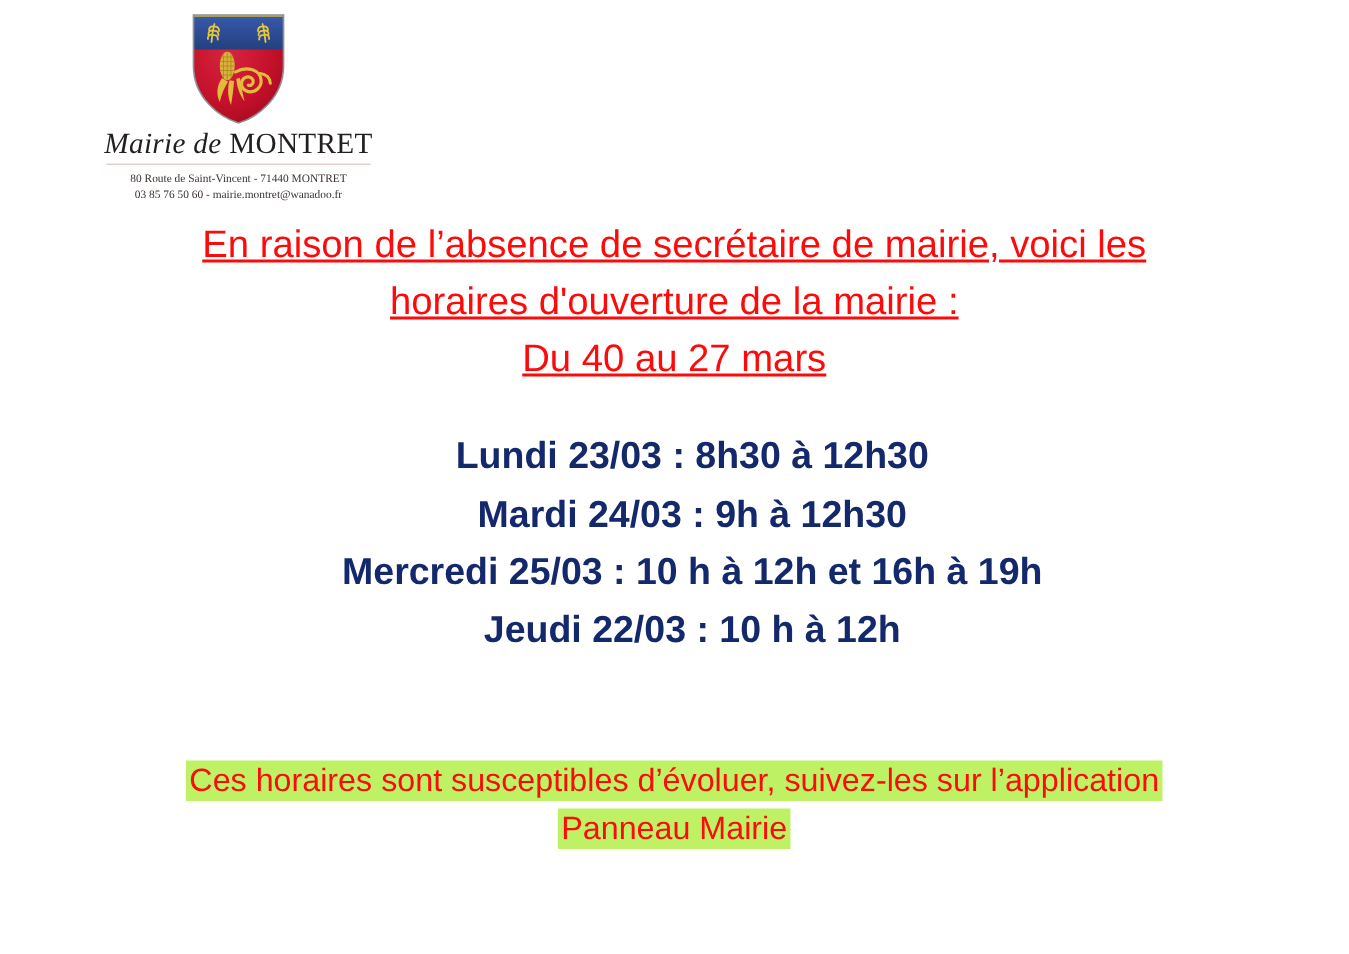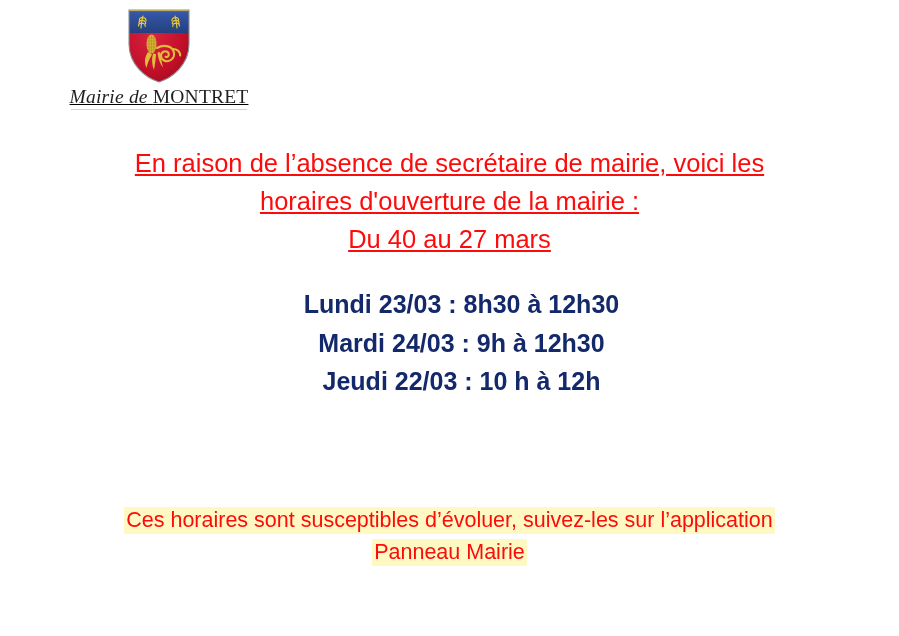--- a/index.html
+++ b/index.html
@@ -17,21 +17,20 @@
     background: #ffffff;
   }
 
   
   .letterhead {
     position: absolute;
     left: 68px;
     top: 8px;
     width: 182px;
     text-align: center;
-    text-decoration: underline;
   }
   .crest {
     display: block;
     margin: 0 auto;
     width: 66px;
     height: 76px;
   }
   .org-name {
     margin: 3px 0 0 0;
     font-family: "Liberation Serif", serif;
@@ -108,21 +107,21 @@
     text-align: center;
     color: #fd0b0b;
     font-size: 21.5px;
     line-height: 32px;
     font-stretch: condensed;
   }
   .footer-note .hl-line {
     display: block;
   }
   .footer-note .hl {
-    background: #fef9c3;
+    background: #bef264;
     padding: 1px 2px 2px 2px;
     box-decoration-break: clone;
     -webkit-box-decoration-break: clone;
     white-space: nowrap;
   }
 </style>
 </head>
 <body>
 
 <div class="letterhead">
@@ -199,30 +198,35 @@
 
     <path d="M3 2 H63 V36 C63 57 46 70 33 74 C20 70 3 57 3 36 Z" fill="none" stroke="#8d8f92" stroke-width="1.1"></path>
   </svg>
 
   <div class="org-name">
     <span class="italic-part">Mairie de </span><span class="caps-part">MONTRET</span>
   </div>
 
   <hr class="rule">
 
+  <div class="org-address">
+    <div>80 Route de Saint-Vincent - 71440 MONTRET</div>
+    <div>03 85 76 50 60 - mairie.montret@wanadoo.fr</div>
+  </div>
 </div>
 
 <div class="intro">
   <span class="line">En raison de l’absence de secrétaire de mairie, voici les</span>
   <span class="line">horaires d'ouverture de la mairie :</span>
   <span class="line">Du 40 au 27 mars</span>
 </div>
 
 <div class="schedule">
   <span class="row">Lundi 23/03 : 8h30 à 12h30</span>
   <span class="row">Mardi 24/03 : 9h à 12h30</span>
+  <span class="row">Mercredi 25/03 : 10 h à 12h et 16h à 19h</span>
   <span class="row">Jeudi 22/03 : 10 h à 12h</span>
 </div>
 
 <div class="footer-note">
   <span class="hl-line"><span class="hl">Ces horaires sont susceptibles d’évoluer, suivez-les sur l’application</span></span>
   <span class="hl-line"><span class="hl">Panneau Mairie</span></span>
 </div>
 
 </body></html>

